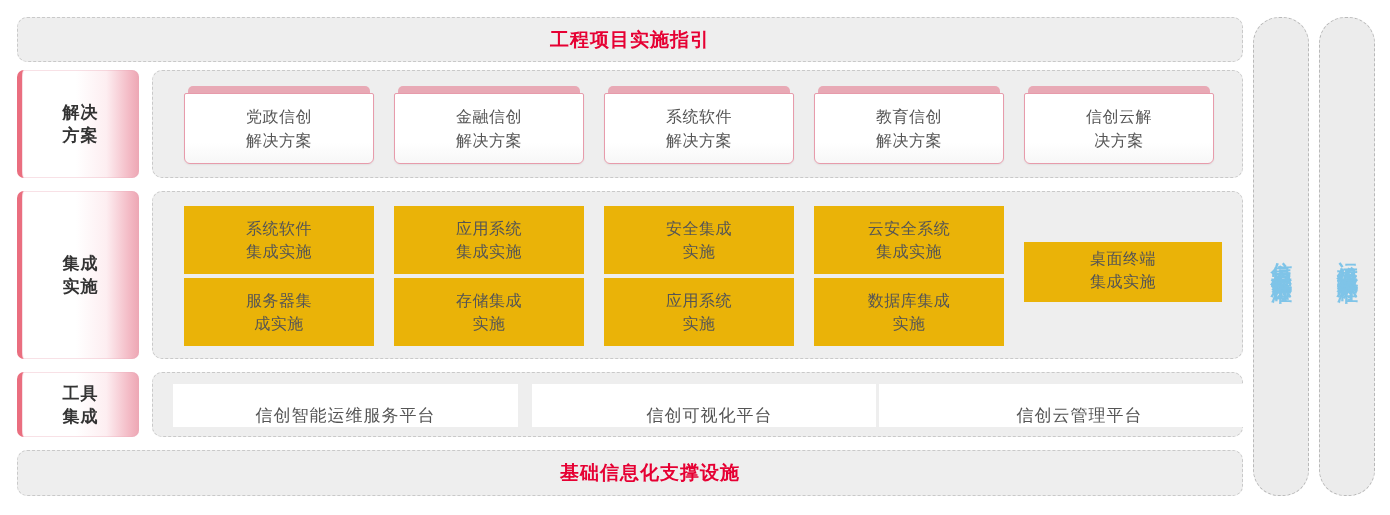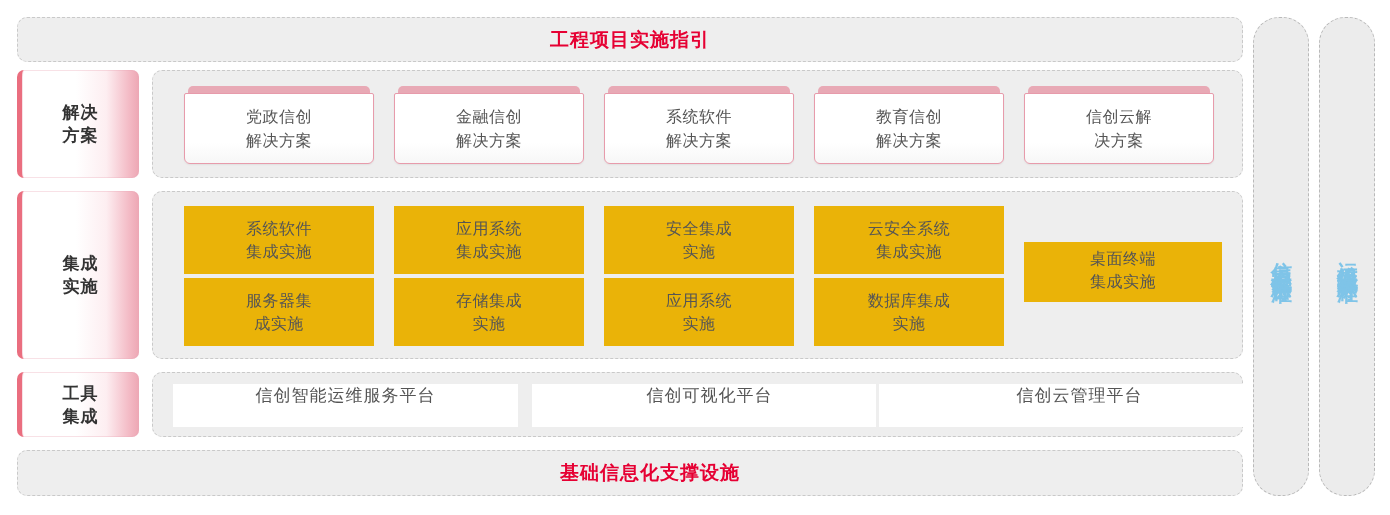--- a/index.html
+++ b/index.html
@@ -137,21 +137,21 @@
     font-family: Liberation Mono, monospace;
   }
 
   
   .tool-card {
     position: absolute;
     top: 11px;
     height: 43px;
     background: #ffffff;
     display: flex;
-    align-items: flex-start;
+    align-items: flex-end;
     justify-content: center;
   }
   .tool-text {
     color: #555555;
     font-size: 17px;
     letter-spacing: 1px;
   }
 
   
   .side-panel {

